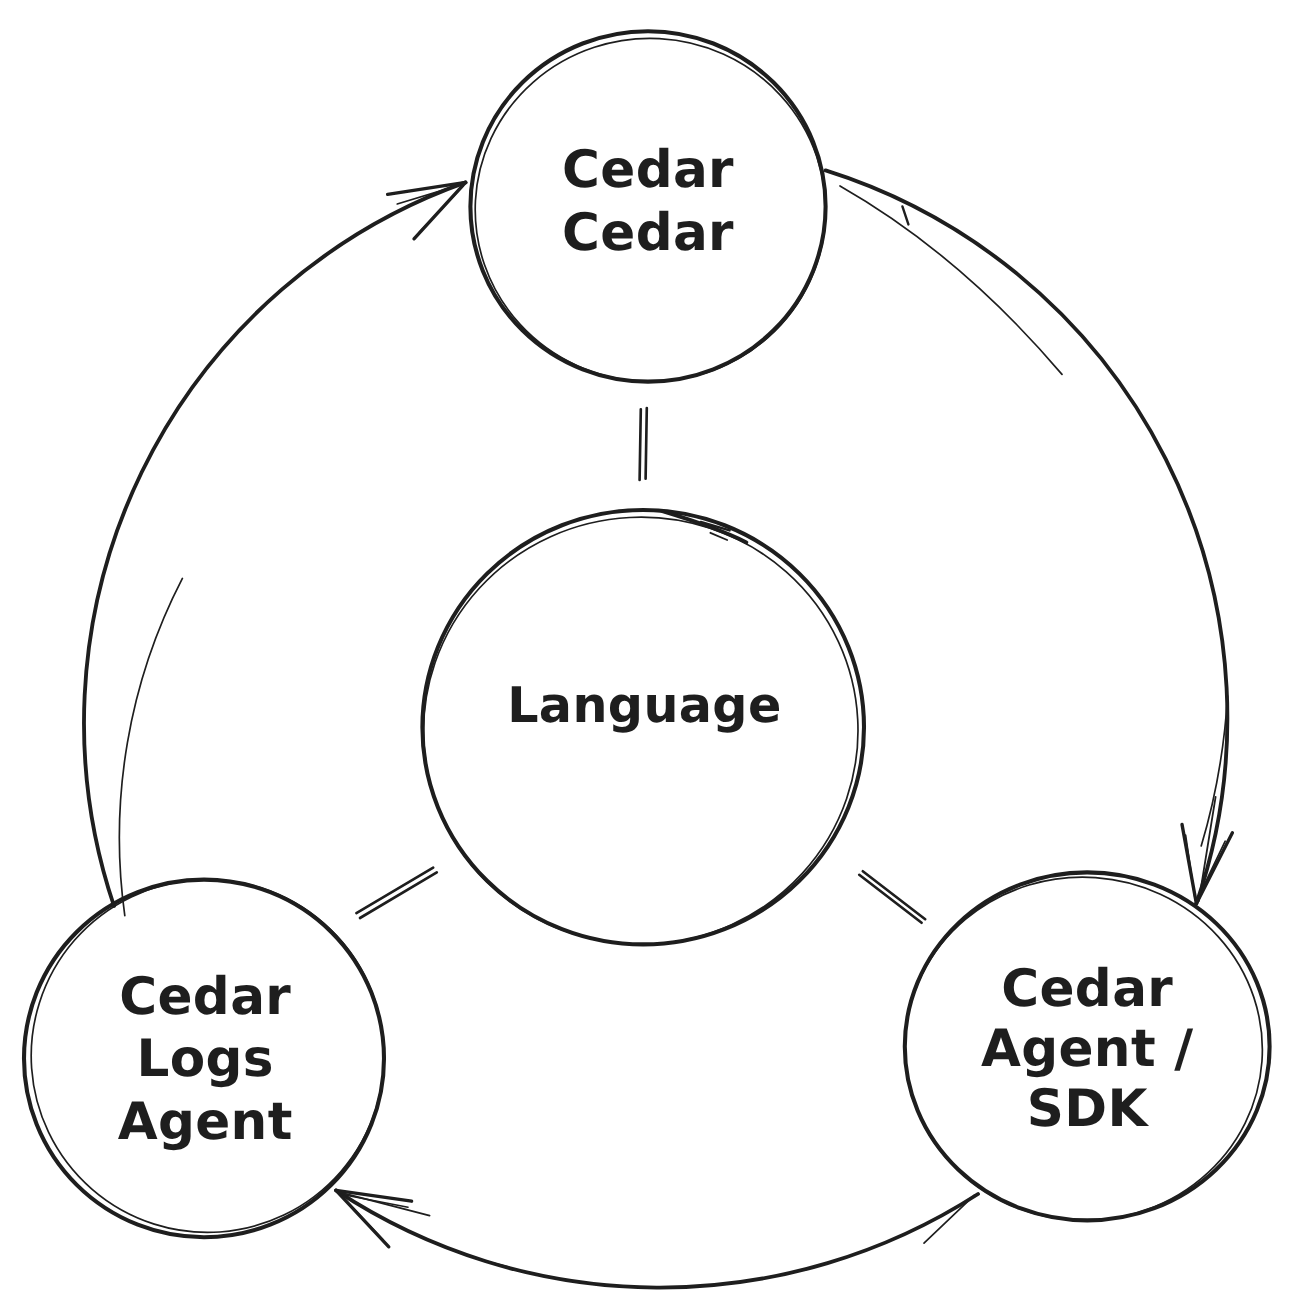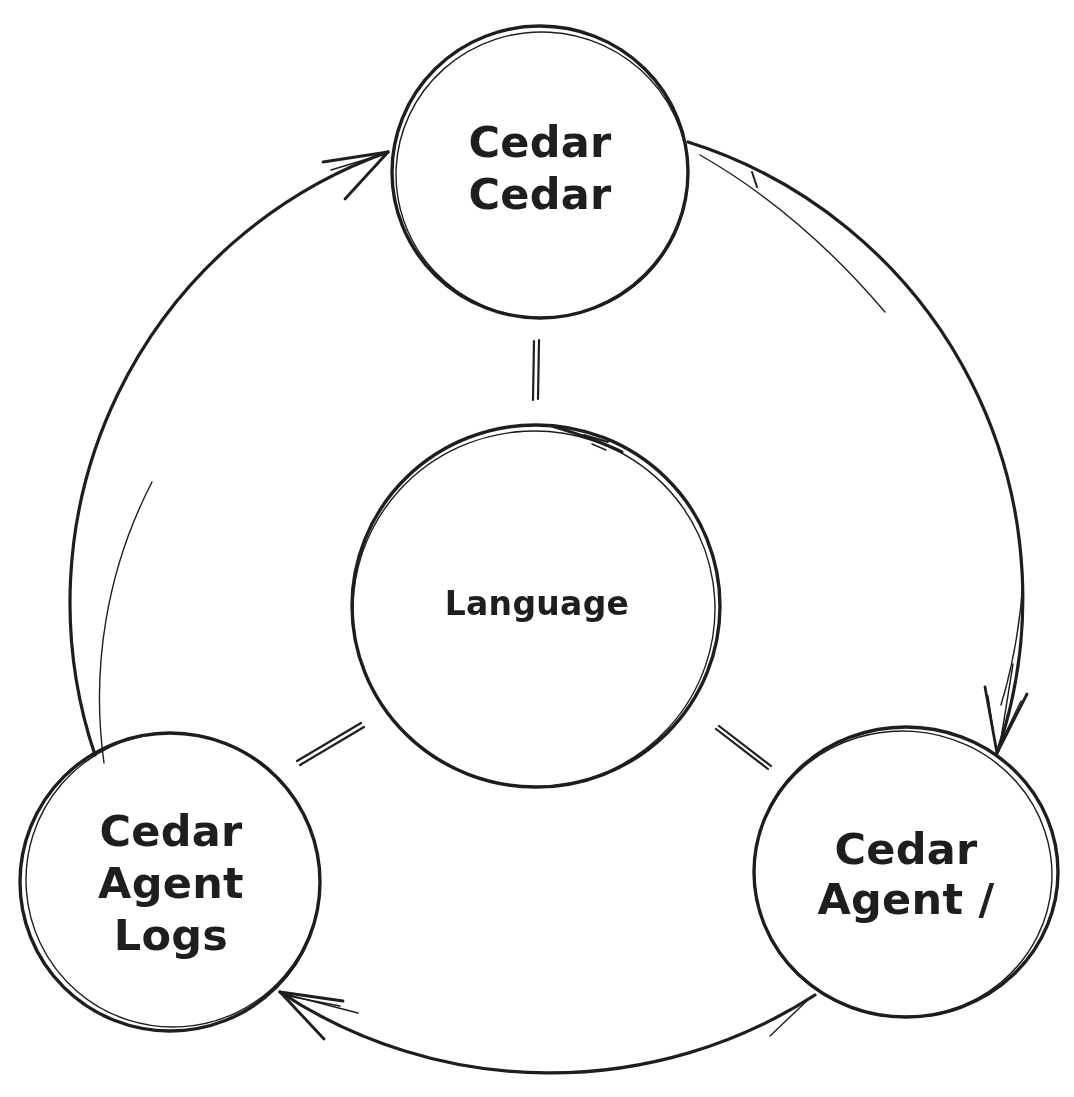--- a/index.html
+++ b/index.html
@@ -19,21 +19,21 @@
   .node-label {
     position: absolute;
     transform: translate(-50%, -50%);
     text-align: center;
     font-weight: 600;
     letter-spacing: 0.3px;
     white-space: nowrap;
     color: var(--ink);
   }
   .files-label { left: 540px; top: 168px; font-size: 43px; line-height: 52px; }
-  .api-label   { left: 537px; top: 604px; font-size: 33px; line-height: 48px; }
+  .api-label   { left: 537px; top: 588px; font-size: 41px; line-height: 48px; }
   .logs-label  { left: 171px; top: 883px; font-size: 43px; line-height: 52px; }
   .sdk-label   { left: 906px; top: 874px; font-size: 43px; line-height: 50px; }
 </style>
 </head>
 <body>
 
 <div class="canvas">
 
   <svg class="sketch-svg" width="1074" height="1097" viewBox="0 0 1074 1097">
 
@@ -116,22 +116,23 @@
     <div>Cedar</div>
     <div>Cedar</div>
   </div>
 
   <div class="node-label api-label">
     <div>Language</div>
   </div>
 
   <div class="node-label logs-label">
     <div>Cedar</div>
+    <div>Logs</div>
     <div>Agent</div>
-    <div>Logs</div>
   </div>
 
   <div class="node-label sdk-label">
     <div>Cedar</div>
     <div>Agent /</div>
+    <div>SDK</div>
   </div>
 
 </div>
 
 </body></html>

